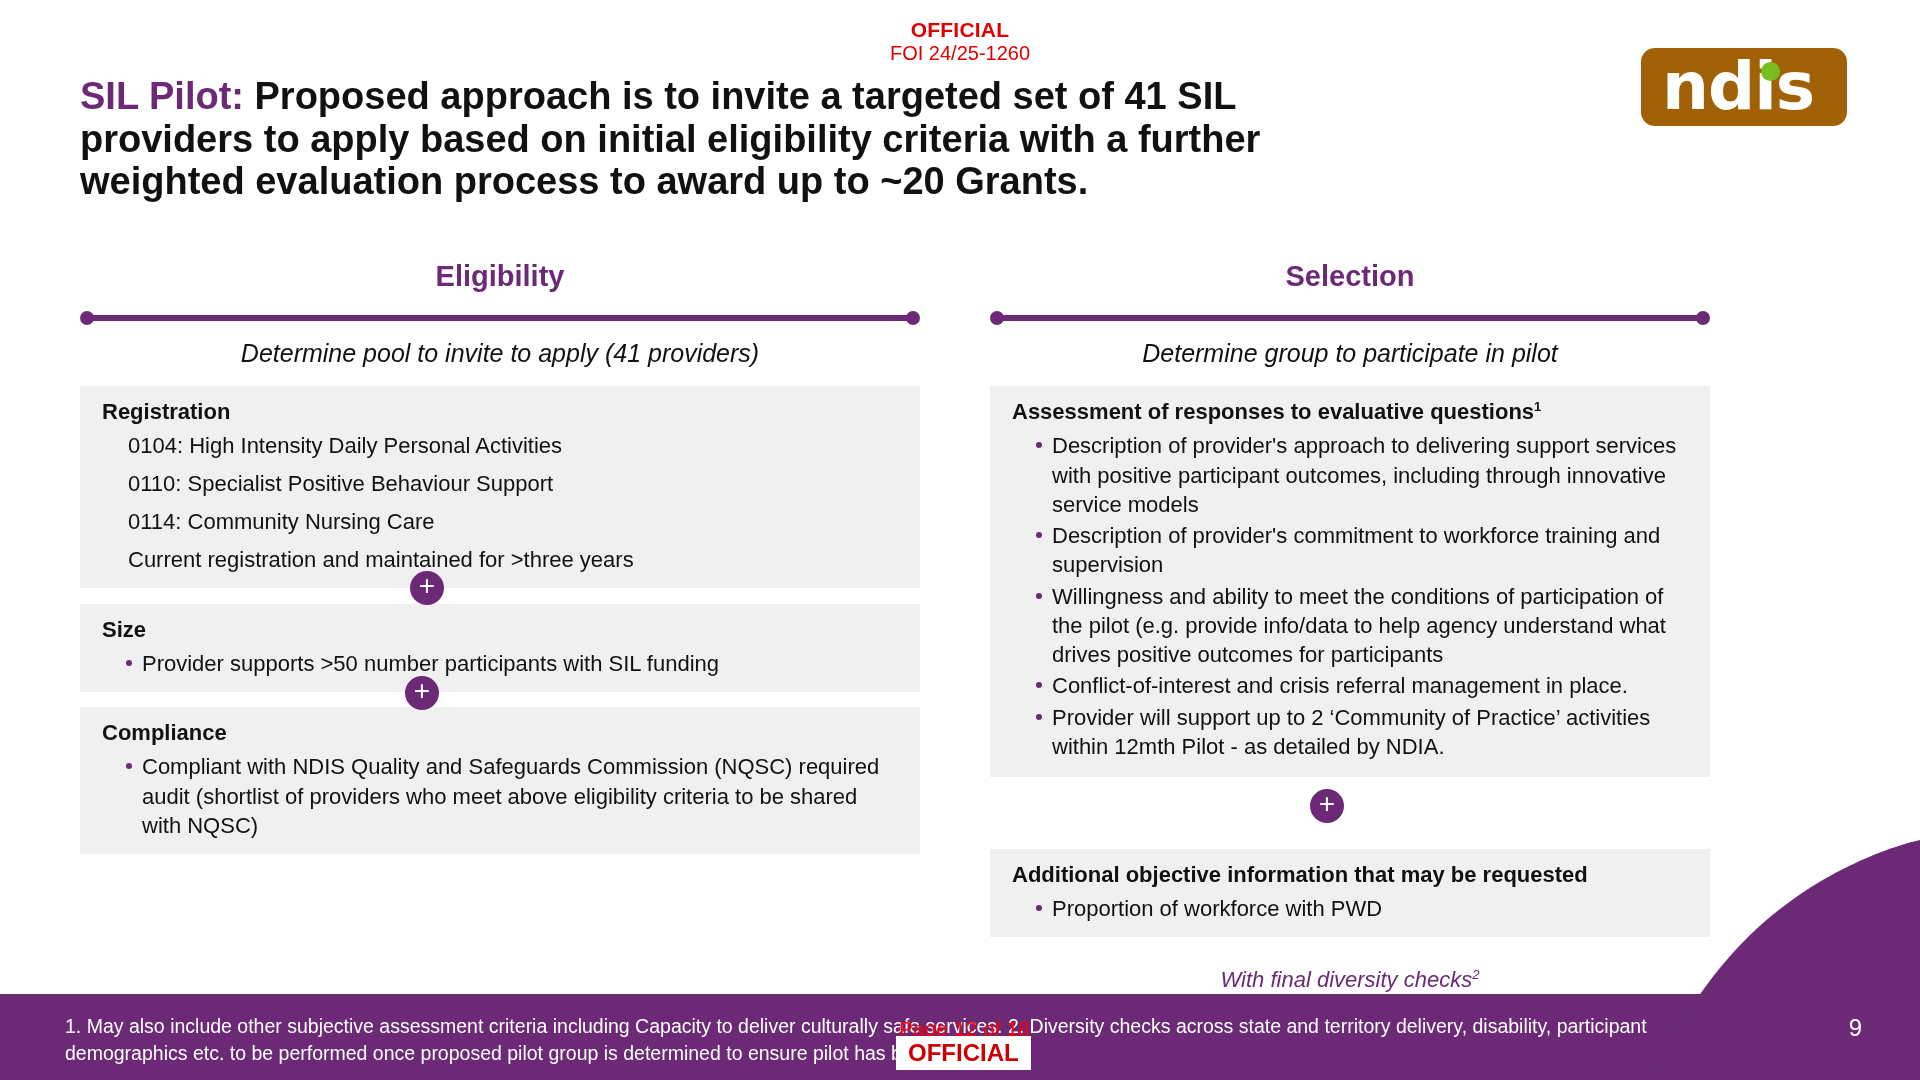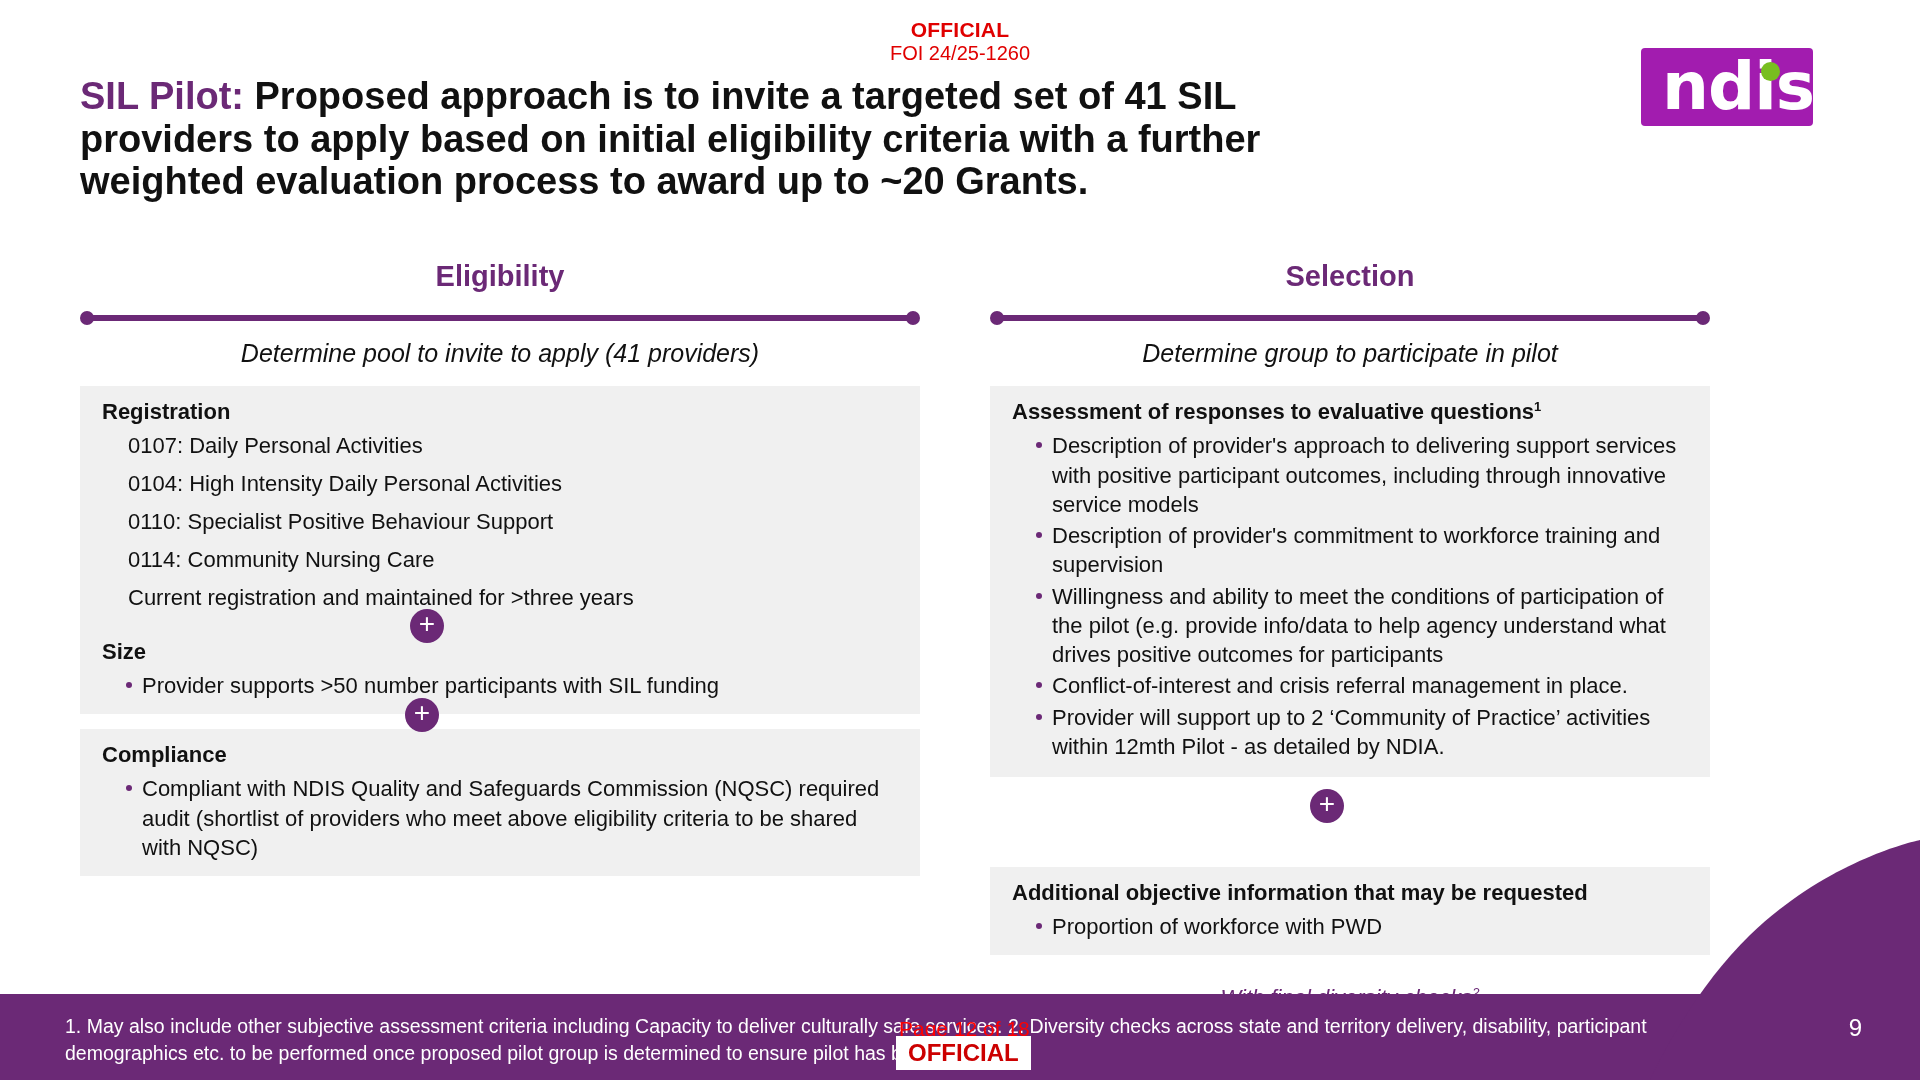--- a/index.html
+++ b/index.html
@@ -19,22 +19,22 @@
   }
   .class-header .official{
     color:#e00000;font-weight:bold;font-size:21px;letter-spacing:.2px;
   }
   .class-header .foi{
     color:#e00000;font-weight:normal;font-size:20px;
   }
 
   
   .logo{
-    position:absolute;left:1641px;top:48px;width:172px;height:78px;
-    background:#a21caf;border-radius:4px;
+    position:absolute;left:1641px;top:48px;width:206px;height:78px;
+    background:#a16207;border-radius:14px;
   }
   .logo .wordmark{
     position:absolute;left:0;top:0;width:194px;height:78px;
     color:#ffffff;font-size:66px;font-weight:bold;
     font-family:"DejaVu Sans",sans-serif;
     letter-spacing:-1px;
     display:flex;align-items:center;justify-content:center;
     line-height:1;
   }
   .logo .greendot{
@@ -170,35 +170,34 @@
     <div class="timeline">
       <div class="dot l"></div>
       <div class="bar"></div>
       <div class="dot r"></div>
     </div>
     <div class="col-sub">Determine pool to invite to apply (41 providers)</div>
 
     <div class="card">
       <div class="card-title">Registration</div>
       <ul class="plain-list">
-        <li>0107: Daily Personal Activities</li>
         <li>0104: High Intensity Daily Personal Activities</li>
         <li>0110: Specialist Positive Behaviour Support</li>
         <li>0114: Community Nursing Care</li>
         <li>Current registration and maintained for &gt;three years</li>
       </ul>
     </div>
 
     <div class="plus-wrap">
       <div class="plus" style="left:330px;top:-17px;">
           <span>+</span>
         </div>
     </div>
 
-    <div class="card" style="">
+    <div class="card" style="margin-top:16px;">
       <div class="card-title">Size</div>
       <ul class="bul-list">
         <li>Provider supports &gt;50 number participants with SIL funding</li>
       </ul>
     </div>
 
     <div class="plus-wrap">
       <div class="plus" style="left:325px;top:-16px;">
           <span>+</span>
         </div>
@@ -233,21 +232,21 @@
         <li>Provider will support up to 2 ‘Community of Practice’ activities within 12mth Pilot - as detailed by NDIA.</li>
       </ul>
     </div>
 
     <div class="plus-wrap">
       <div class="plus" style="left:320px;top:12px;">
           <span>+</span>
         </div>
     </div>
 
-    <div class="card" style="margin-top:90px;">
+    <div class="card" style="margin-top:72px;">
       <div class="card-title">Additional objective information that may be requested</div>
       <ul class="bul-list">
         <li>Proportion of workforce with PWD</li>
       </ul>
     </div>
 
     <div class="final-note">
       <span>With final diversity checks</span><sup>2</sup>
     </div>
   </div>

